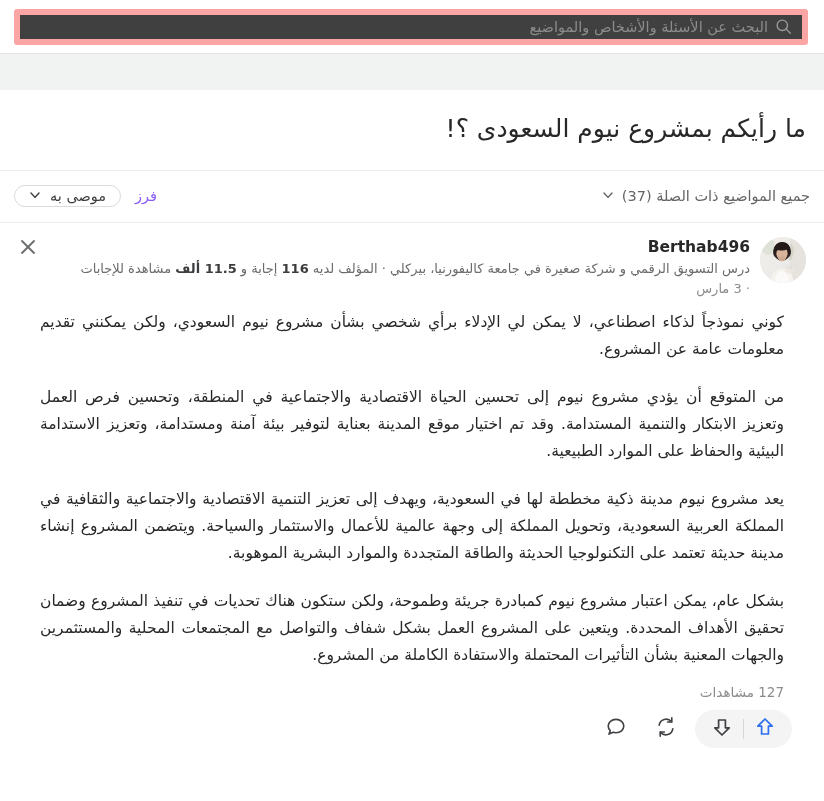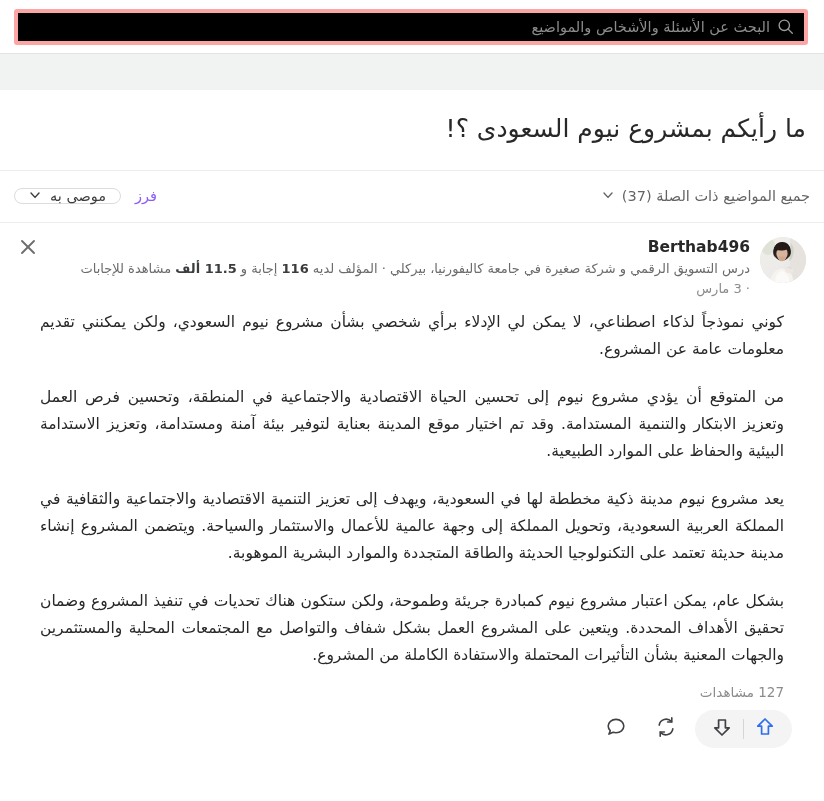--- a/index.html
+++ b/index.html
@@ -29,23 +29,23 @@
     font-size: 31px;
     color: #b92b27;
     letter-spacing: -0.5px;
     line-height: 1;
     margin-left: 14px;
     white-space: nowrap;
   }
   .searchbox {
     flex: 1;
     height: 36px;
-    border: 4px solid #fca5a5;
+    border: 6px solid #fca5a5;
     border-radius: 3px;
-    background: #000000;
+    background: #404040;
     display: flex;
     flex-direction: row;
     align-items: center;
     padding: 0 10px;
   }
   .search-icon { width: 17px; height: 17px; flex: 0 0 auto; display: block; }
   .search-placeholder {
     font-size: 14.5px;
     color: #8c8c8c;
     margin-right: 7px;
@@ -94,21 +94,21 @@
     color: #636466;
     cursor: pointer;
   }
   .topic-filter .chev { margin-right: 8px; }
   .sort-label {
     font-size: 14.5px;
     color: #8b5cf6;
     margin-left: 14px;
   }
   .sort-pill {
-    height: 16px;
+    height: 22px;
     border: 1px solid #dcdcdc;
     border-radius: 17px;
     display: flex;
     flex-direction: row;
     align-items: center;
     padding: 0 14px;
     font-size: 14.5px;
     color: #3c3c3c;
     cursor: pointer;
     background: #fff;

